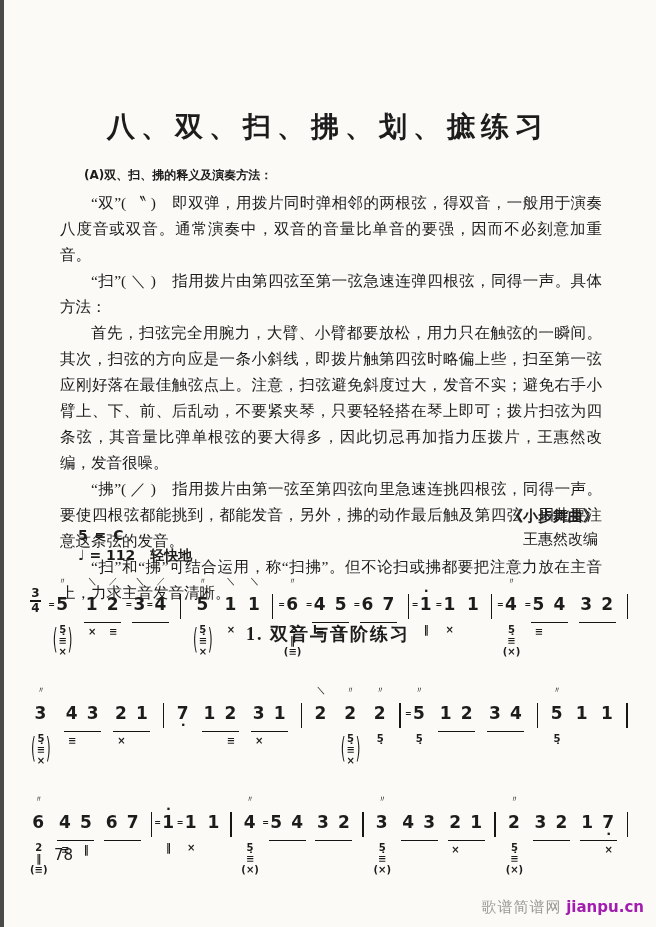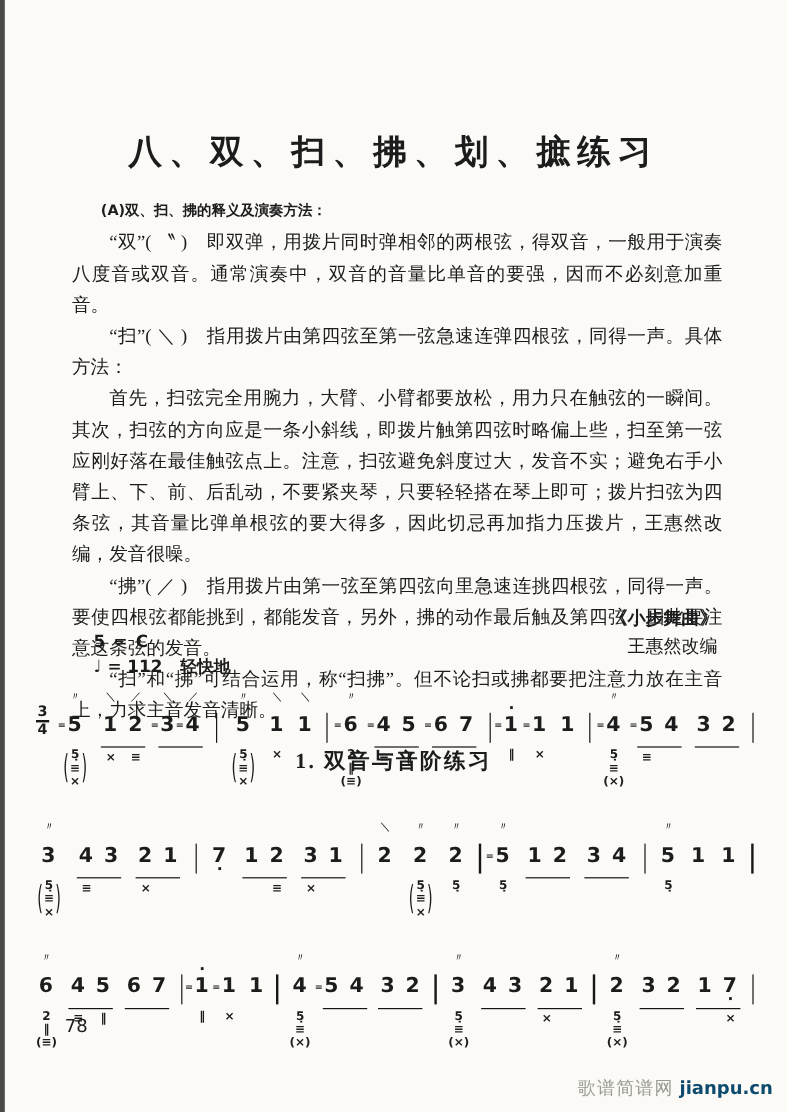--- a/index.html
+++ b/index.html
@@ -42,21 +42,21 @@
   .ts{display:flex;flex-direction:column;align-items:center;margin-top:13px;font-size:12px;font-weight:bold;line-height:11px;}
   .ts .fline{width:11px;height:1.5px;background:#161616;margin:1px 0;}
   .grp .gu{display:flex;gap:9px;border-bottom:1.6px solid #141414;padding:0 2px 1px 2px;}
   .grp .snc{width:12px;display:flex;flex-direction:column;align-items:center;}
   .gbelow{display:flex;gap:9px;padding:0 2px;margin-top:3px;}
   .gbelow .bslot{width:12px;font-size:10px;line-height:11px;font-weight:bold;text-align:center;}
 
   .page-number{position:absolute;left:54px;top:846px;font-size:15px;font-family:"DejaVu Sans","Liberation Sans",sans-serif;text-align:right;}
   .watermark{position:absolute;right:12px;top:898px;font-size:15px;font-family:"DejaVu Sans","Liberation Sans",sans-serif;}
   .watermark .site{color:#9a9a94;letter-spacing:1px;}
-  .watermark .url{color:#0c4a6e;font-weight:bold;}
+  .watermark .url{color:#a21caf;font-weight:bold;}
 </style>
 </head>
 <body>
 
 <div class="scan-edge"></div>
 
 <h1 class="page-title">八、双、扫、拂、划、摭练习</h1>
 
 <div class="article">
   <p class="heading">(A)双、扫、拂的释义及演奏方法：</p>

